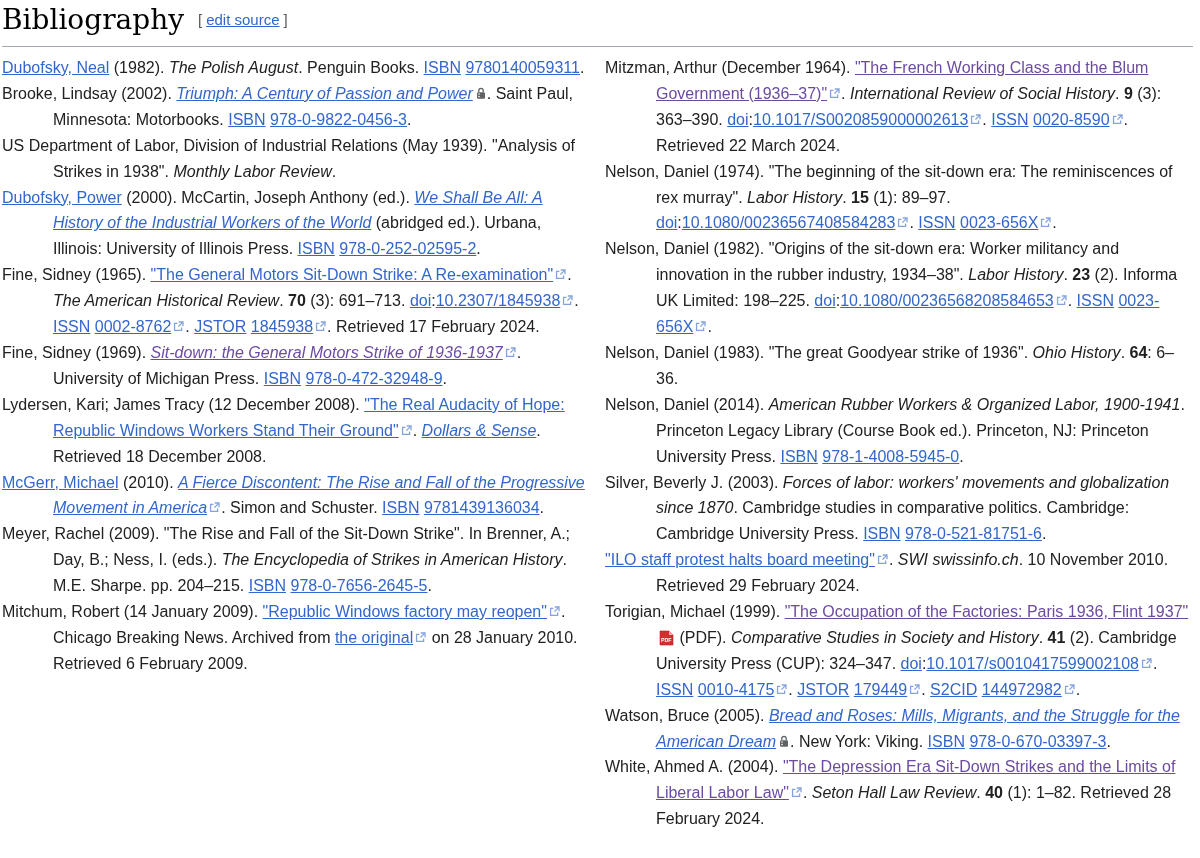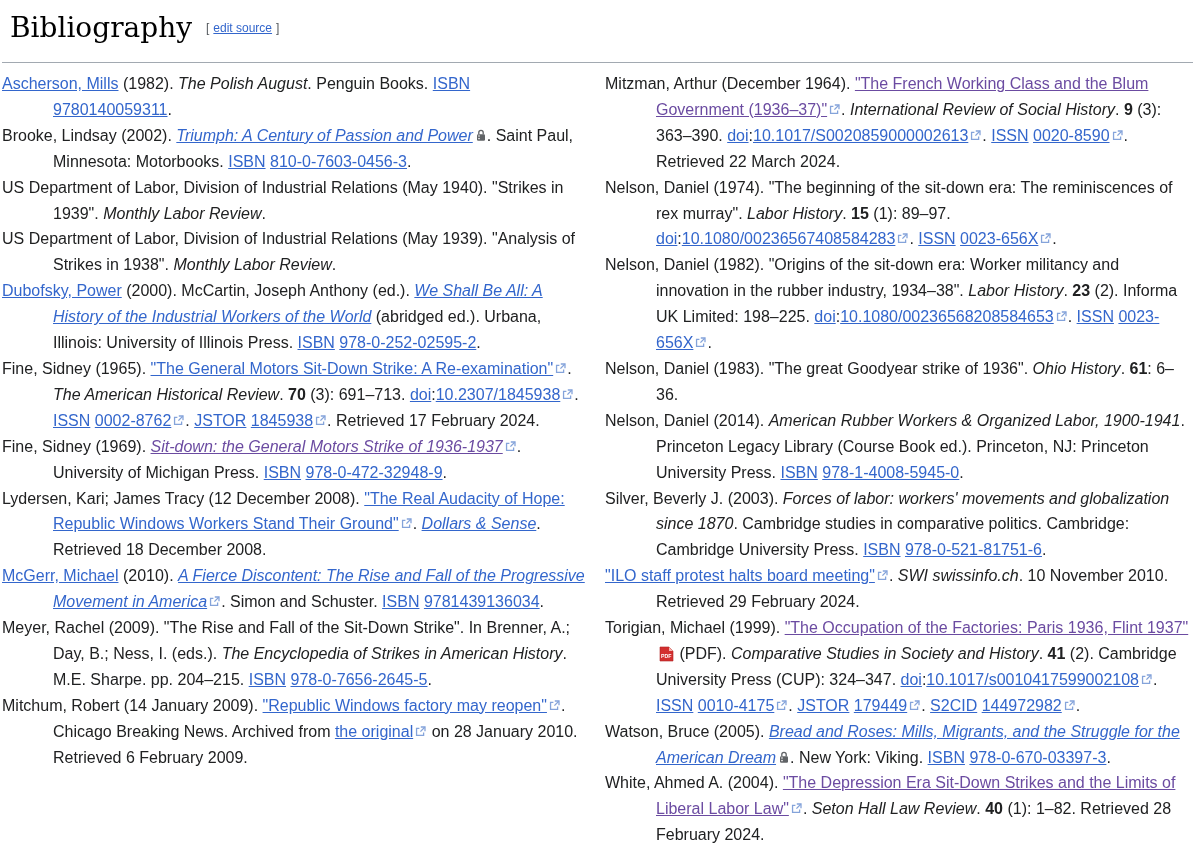--- a/index.html
+++ b/index.html
@@ -8,27 +8,27 @@
     font-family:"Liberation Sans",sans-serif;
     font-size:16px;color:#202122;
     -webkit-font-smoothing:antialiased;
   }
   .heading{
     margin:0 7px 0 2px;
     padding:3px 0 9px 0;
     border-bottom:1px solid var(--rule,#a2a9b1);
   }
   .heading h2{
-    margin:8px;font-family:"DejaVu Serif","Liberation Serif",serif;
+    margin:0;font-family:"DejaVu Serif","Liberation Serif",serif;
     font-size:28px;font-weight:400;line-height:34px;color:#000;
     display:flex;align-items:flex-end;
   }
   .editsection{
     font-family:"Liberation Sans",sans-serif;
-    font-size:12px;font-weight:400;margin-left:14px;white-space:nowrap;
+    font-size:15px;font-weight:400;margin-left:14px;white-space:nowrap;
   }
   .bracket{color:#54595d;}
   a.lnk{color:var(--link,#3366cc);text-decoration:underline;cursor:pointer;}
   a.lnk.vis{color:var(--visited,#6b4ba1);}
   .it{font-style:italic;}
   .editsection a.lnk{margin:0 4px;}
   .cols{
     display:flex;gap:17px;
     margin:8px 7px 0 2px;
   }
@@ -54,28 +54,27 @@
   <h2>
     <span>Bibliography</span>
     <span class="editsection">
       <span class="bracket">[</span><a class="lnk">edit source</a><span class="bracket">]</span>
     </span>
   </h2>
 </div>
 
 <div class="cols">
   <div class="col left">
-      <div class="entry"><a class="lnk">Ascherson, Mills</a><span> (1982). </span><span class="it">The Polish August</span><span>. Penguin Books. </span><a class="lnk">ISBN</a><span> </span><a class="lnk">9780140059311</a><span>.</span></div>
+      <div class="entry"><a class="lnk">Dubofsky, Neal</a><span> (1982). </span><span class="it">The Polish August</span><span>. Penguin Books. </span><a class="lnk">ISBN</a><span> </span><a class="lnk">9780140059311</a><span>.</span></div>
       <div class="entry"><span>Brooke, Lindsay (2002). </span><a class="lnk it">Triumph: A Century of Passion and Power</a><span class="icon lock"><svg width="10" height="13" viewBox="0 0 10 13">
             <path d="M2.8 5.2V3.6a2.2 2.2 0 0 1 4.4 0v1.6" fill="none" stroke="#606366" stroke-width="1.3"></path>
             <rect x="1" y="5.2" width="8" height="6.6" rx="1.2" fill="#606366"></rect>
             <circle cx="3" cy="7" r="0.8" fill="#fff"></circle>
             <circle cx="3" cy="9.6" r="0.8" fill="#fff"></circle>
-          </svg></span><span>. Saint Paul, Minnesota: Motorbooks. </span><a class="lnk">ISBN</a><span> </span><a class="lnk">810-0-7603-0456-3</a><span>.</span></div>
-      <div class="entry"><span>US Department of Labor, Division of Industrial Relations (May 1940). "Strikes in 1939". </span><span class="it">Monthly Labor Review</span><span>.</span></div>
+          </svg></span><span>. Saint Paul, Minnesota: Motorbooks. </span><a class="lnk">ISBN</a><span> </span><a class="lnk">978-0-9822-0456-3</a><span>.</span></div>
       <div class="entry"><span>US Department of Labor, Division of Industrial Relations (May 1939). "Analysis of Strikes in 1938". </span><span class="it">Monthly Labor Review</span><span>.</span></div>
       <div class="entry"><a class="lnk">Dubofsky, Power</a><span> (2000). McCartin, Joseph Anthony (ed.). </span><a class="lnk it">We Shall Be All: A History of the Industrial Workers of the World</a><span> (abridged ed.). Urbana, Illinois: University of Illinois Press. </span><a class="lnk">ISBN</a><span> </span><a class="lnk">978-0-252-02595-2</a><span>.</span></div>
       <div class="entry"><span>Fine, Sidney (1965). </span><a class="lnk">"The General Motors Sit-Down Strike: A Re-examination"</a><span class="icon ext"><svg width="11" height="11" viewBox="0 0 12 12">
             <path fill="none" stroke="#84a3da" stroke-width="1.4" d="M4.8 2.6H1.7v7.7h7.7V7.2"></path>
             <path fill="none" stroke="#84a3da" stroke-width="1.4" d="M6.3 1.1h4.6v4.6"></path>
             <path fill="none" stroke="#84a3da" stroke-width="1.4" d="M10.6 1.4 5.9 6.1"></path>
           </svg></span><span>. </span><span class="it">The American Historical Review</span><span>. </span><b>70</b><span> (3): 691–713. </span><a class="lnk">doi</a><span>:</span><a class="lnk">10.2307/1845938</a><span class="icon ext"><svg width="11" height="11" viewBox="0 0 12 12">
             <path fill="none" stroke="#84a3da" stroke-width="1.4" d="M4.8 2.6H1.7v7.7h7.7V7.2"></path>
             <path fill="none" stroke="#84a3da" stroke-width="1.4" d="M6.3 1.1h4.6v4.6"></path>
             <path fill="none" stroke="#84a3da" stroke-width="1.4" d="M10.6 1.4 5.9 6.1"></path>
@@ -139,21 +138,21 @@
           </svg></span><span>.</span></div>
       <div class="entry"><span>Nelson, Daniel (1982). "Origins of the sit-down era: Worker militancy and innovation in the rubber industry, 1934–38". </span><span class="it">Labor History</span><span>. </span><b>23</b><span> (2). Informa UK Limited: 198–225. </span><a class="lnk">doi</a><span>:</span><a class="lnk">10.1080/00236568208584653</a><span class="icon ext"><svg width="11" height="11" viewBox="0 0 12 12">
             <path fill="none" stroke="#84a3da" stroke-width="1.4" d="M4.8 2.6H1.7v7.7h7.7V7.2"></path>
             <path fill="none" stroke="#84a3da" stroke-width="1.4" d="M6.3 1.1h4.6v4.6"></path>
             <path fill="none" stroke="#84a3da" stroke-width="1.4" d="M10.6 1.4 5.9 6.1"></path>
           </svg></span><span>. </span><a class="lnk">ISSN</a><span> </span><a class="lnk">0023-656X</a><span class="icon ext"><svg width="11" height="11" viewBox="0 0 12 12">
             <path fill="none" stroke="#84a3da" stroke-width="1.4" d="M4.8 2.6H1.7v7.7h7.7V7.2"></path>
             <path fill="none" stroke="#84a3da" stroke-width="1.4" d="M6.3 1.1h4.6v4.6"></path>
             <path fill="none" stroke="#84a3da" stroke-width="1.4" d="M10.6 1.4 5.9 6.1"></path>
           </svg></span><span>.</span></div>
-      <div class="entry"><span>Nelson, Daniel (1983). "The great Goodyear strike of 1936". </span><span class="it">Ohio History</span><span>. </span><b>61</b><span>: 6–36.</span></div>
+      <div class="entry"><span>Nelson, Daniel (1983). "The great Goodyear strike of 1936". </span><span class="it">Ohio History</span><span>. </span><b>64</b><span>: 6–36.</span></div>
       <div class="entry"><span>Nelson, Daniel (2014). </span><span class="it">American Rubber Workers &amp; Organized Labor, 1900-1941</span><span>. Princeton Legacy Library (Course Book ed.). Princeton, NJ: Princeton University Press. </span><a class="lnk">ISBN</a><span> </span><a class="lnk">978-1-4008-5945-0</a><span>.</span></div>
       <div class="entry"><span>Silver, Beverly J. (2003). </span><span class="it">Forces of labor: workers' movements and globalization since 1870</span><span>. Cambridge studies in comparative politics. Cambridge: Cambridge University Press. </span><a class="lnk">ISBN</a><span> </span><a class="lnk">978-0-521-81751-6</a><span>.</span></div>
       <div class="entry"><a class="lnk">"ILO staff protest halts board meeting"</a><span class="icon ext"><svg width="11" height="11" viewBox="0 0 12 12">
             <path fill="none" stroke="#84a3da" stroke-width="1.4" d="M4.8 2.6H1.7v7.7h7.7V7.2"></path>
             <path fill="none" stroke="#84a3da" stroke-width="1.4" d="M6.3 1.1h4.6v4.6"></path>
             <path fill="none" stroke="#84a3da" stroke-width="1.4" d="M10.6 1.4 5.9 6.1"></path>
           </svg></span><span>. </span><span class="it">SWI swissinfo.ch</span><span>. 10 November 2010. Retrieved 29 February 2024.</span></div>
       <div class="entry"><span>Torigian, Michael (1999). </span><a class="lnk vis">"The Occupation of the Factories: Paris 1936, Flint 1937"</a><span class="icon pdf"><svg width="15" height="16" viewBox="0 0 15 16">
             <path d="M1 1h9l4 4v10H1z" fill="#d32f2f" stroke="#b02424" stroke-width="0.6"></path>
             <path d="M10 1v4h4z" fill="#f3b7b2"></path>

